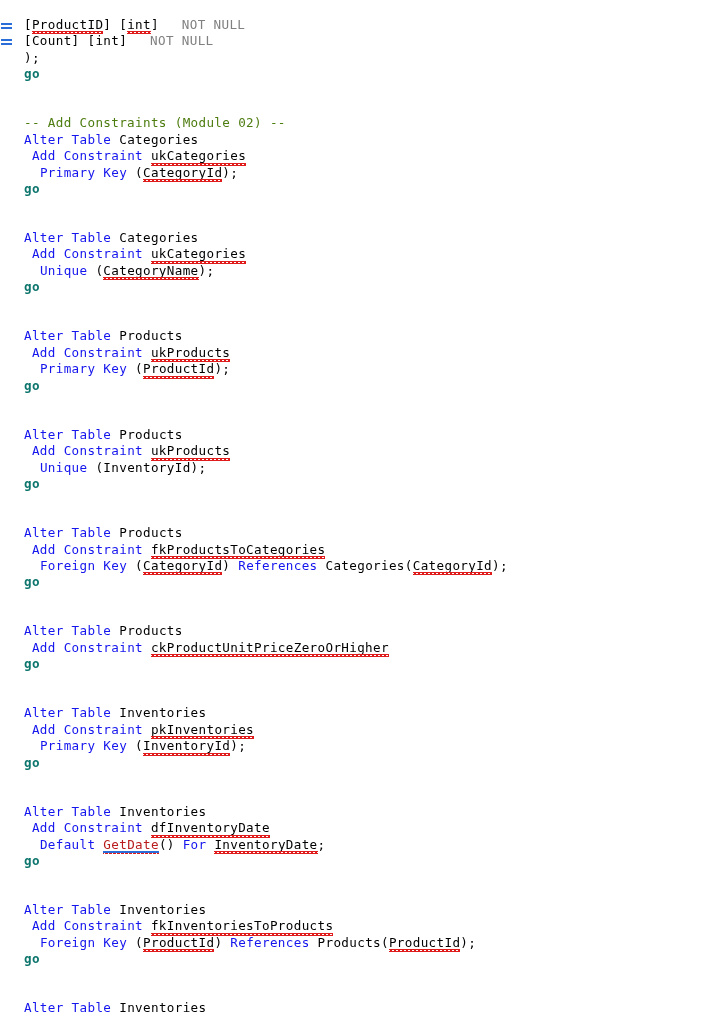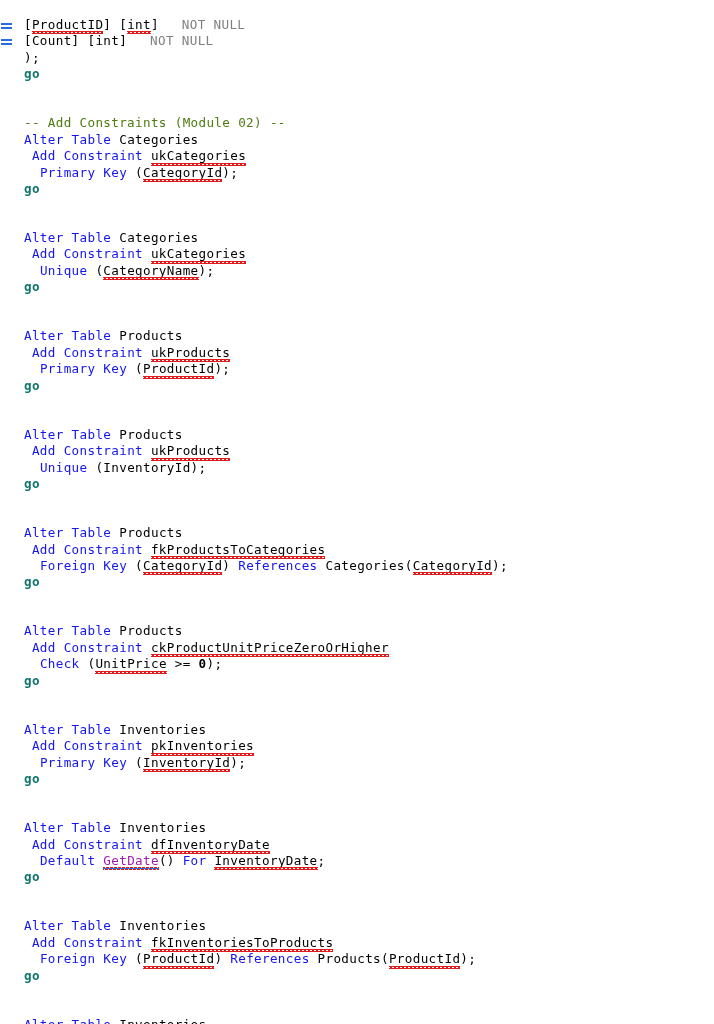--- a/index.html
+++ b/index.html
@@ -73,21 +73,21 @@
         #e01b1b 0px, #e01b1b 1px,
         rgba(255,255,255,0) 1px, rgba(255,255,255,0) 2px);
     background-size: 4px 3px;
     background-repeat: repeat-x;
   }
 
   
   .fnlink {
     position: relative;
     display: inline-block;
-    color: #a21caf;
+    color: #b91c1c;
   }
   .fnlink::after {
     content: "";
     position: absolute;
     left: 0; right: 0;
     bottom: 0px;
     height: 1.5px;
     background: #2a6cd8;
   }
 
@@ -163,21 +163,20 @@
   <div class="code-line"><span class="kw">Alter</span> <span class="kw">Table</span> <span class="id">Products</span></div>
   <div class="code-line"> <span class="kw">Add</span> <span class="kw">Constraint</span> <span class="sq id">fkProductsToCategories</span></div>
   <div class="code-line">  <span class="kw">Foreign</span> <span class="kw">Key</span><span class="punc"> (</span><span class="sq id">CategoryId</span><span class="punc">) </span><span class="kw">References</span><span class="id"> Categories(</span><span class="sq id">CategoryId</span><span class="punc">);</span></div>
   <div class="code-line"><span class="kw-b">go</span></div>
 
   <div class="blank"></div>
   <div class="blank"></div>
 
   <div class="code-line"><span class="kw">Alter</span> <span class="kw">Table</span> <span class="id">Products</span></div>
   <div class="code-line"> <span class="kw">Add</span> <span class="kw">Constraint</span> <span class="sq id">ckProductUnitPriceZeroOrHigher</span></div>
-  <div class="code-line">  <span class="kw">Check</span><span class="punc"> (</span><span class="sq id">UnitPrice</span><span class="punc"> &gt;= </span><span class="num">0</span><span class="punc">);</span></div>
   <div class="code-line"><span class="kw-b">go</span></div>
 
   <div class="blank"></div>
   <div class="blank"></div>
 
   <div class="code-line"><span class="kw">Alter</span> <span class="kw">Table</span> <span class="id">Inventories</span></div>
   <div class="code-line"> <span class="kw">Add</span> <span class="kw">Constraint</span> <span class="sq id">pkInventories</span></div>
   <div class="code-line">  <span class="kw">Primary</span> <span class="kw">Key</span><span class="punc"> (</span><span class="sq id">InventoryId</span><span class="punc">);</span></div>
   <div class="code-line"><span class="kw-b">go</span></div>
 

